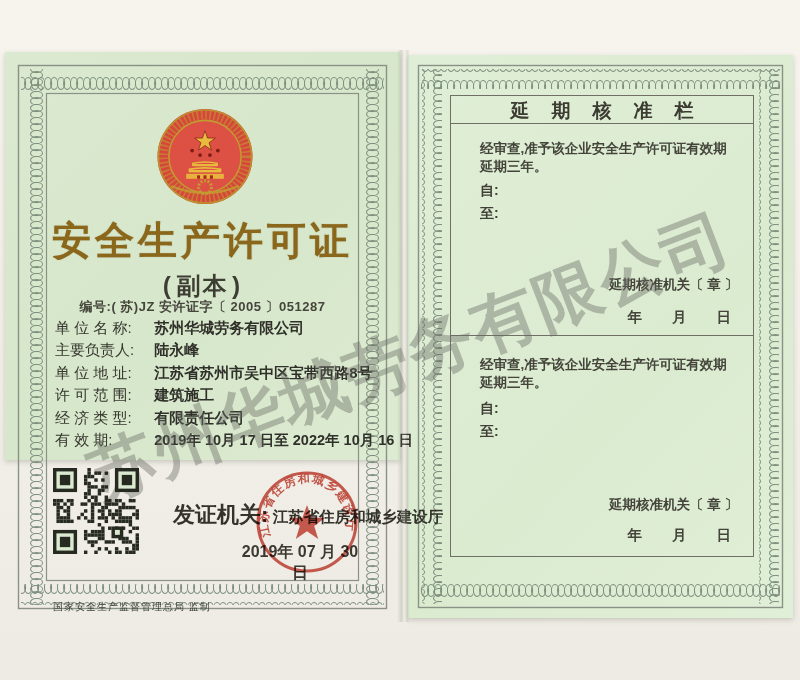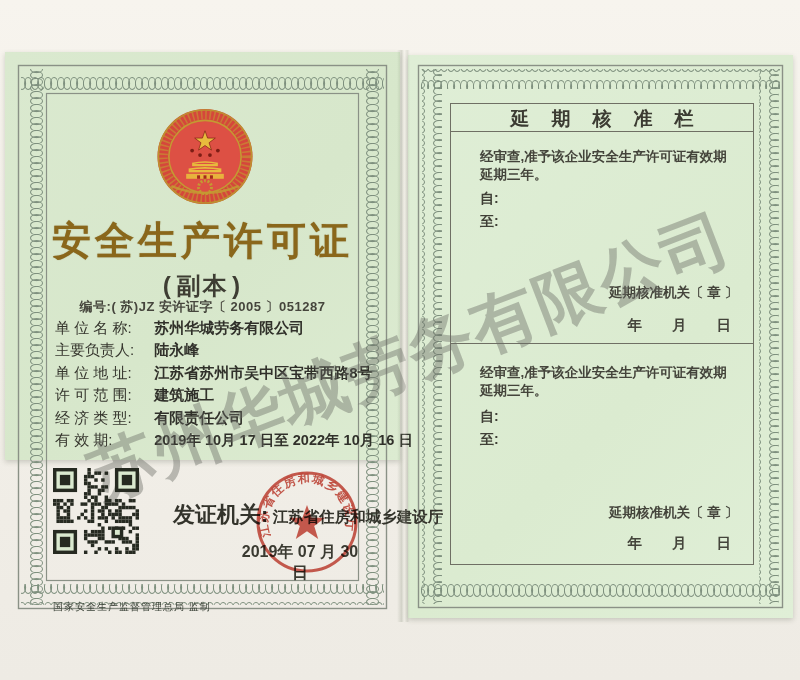--- a/index.html
+++ b/index.html
@@ -29,21 +29,21 @@
   .issuer-row .lab{font-size:22px;font-weight:bold;color:#33332b;}
   .issuer-row .val{font-size:15.5px;font-weight:bold;color:#33332b;}
   .issue-date{position:absolute;left:230px;top:490px;width:130px;z-index:3;text-align:center;
       font-size:16px;font-weight:bold;color:#3a3a31;}
   .qr{position:absolute;left:47px;top:416px;z-index:9;}
   .seal{position:absolute;left:246px;top:414px;width:112px;height:112px;z-index:10;
       mix-blend-mode:multiply;opacity:0.88;}
   .footer-note{position:absolute;left:48px;top:548px;z-index:2;
       font-size:10px;font-weight:normal;color:#394036;letter-spacing:1px;}
   
-  .inner-box{position:absolute;left:42px;top:48px;width:302px;height:460px;z-index:2;
+  .inner-box{position:absolute;left:42px;top:40px;width:302px;height:460px;z-index:2;
       border:1px solid #6f6f64;}
   .box-title{position:absolute;left:0;top:0;width:100%;height:28px;line-height:30px;
       text-align:center;border-bottom:1px solid #6f6f64;
       font-size:19px;font-weight:bold;color:#3b3b32;letter-spacing:22px;padding-left:22px;box-sizing:border-box;white-space:nowrap;}
   .rsec{position:absolute;left:0;width:100%;}
   .rsec .body{position:absolute;left:29px;top:0;width:255px;font-size:13.5px;font-weight:600;color:#44443b;}
   .rsec .from{position:absolute;left:29px;font-size:14px;font-weight:bold;color:#3f3f36;}
   .rsec .to{position:absolute;left:29px;font-size:14px;font-weight:bold;color:#3f3f36;}
   .rsec .auth{position:absolute;left:158px;font-size:13.5px;font-weight:600;color:#44443b;white-space:nowrap;}
   .rsec .dline{position:absolute;right:22px;font-size:14.5px;font-weight:600;color:#44443b;word-spacing:26px;white-space:nowrap;}

